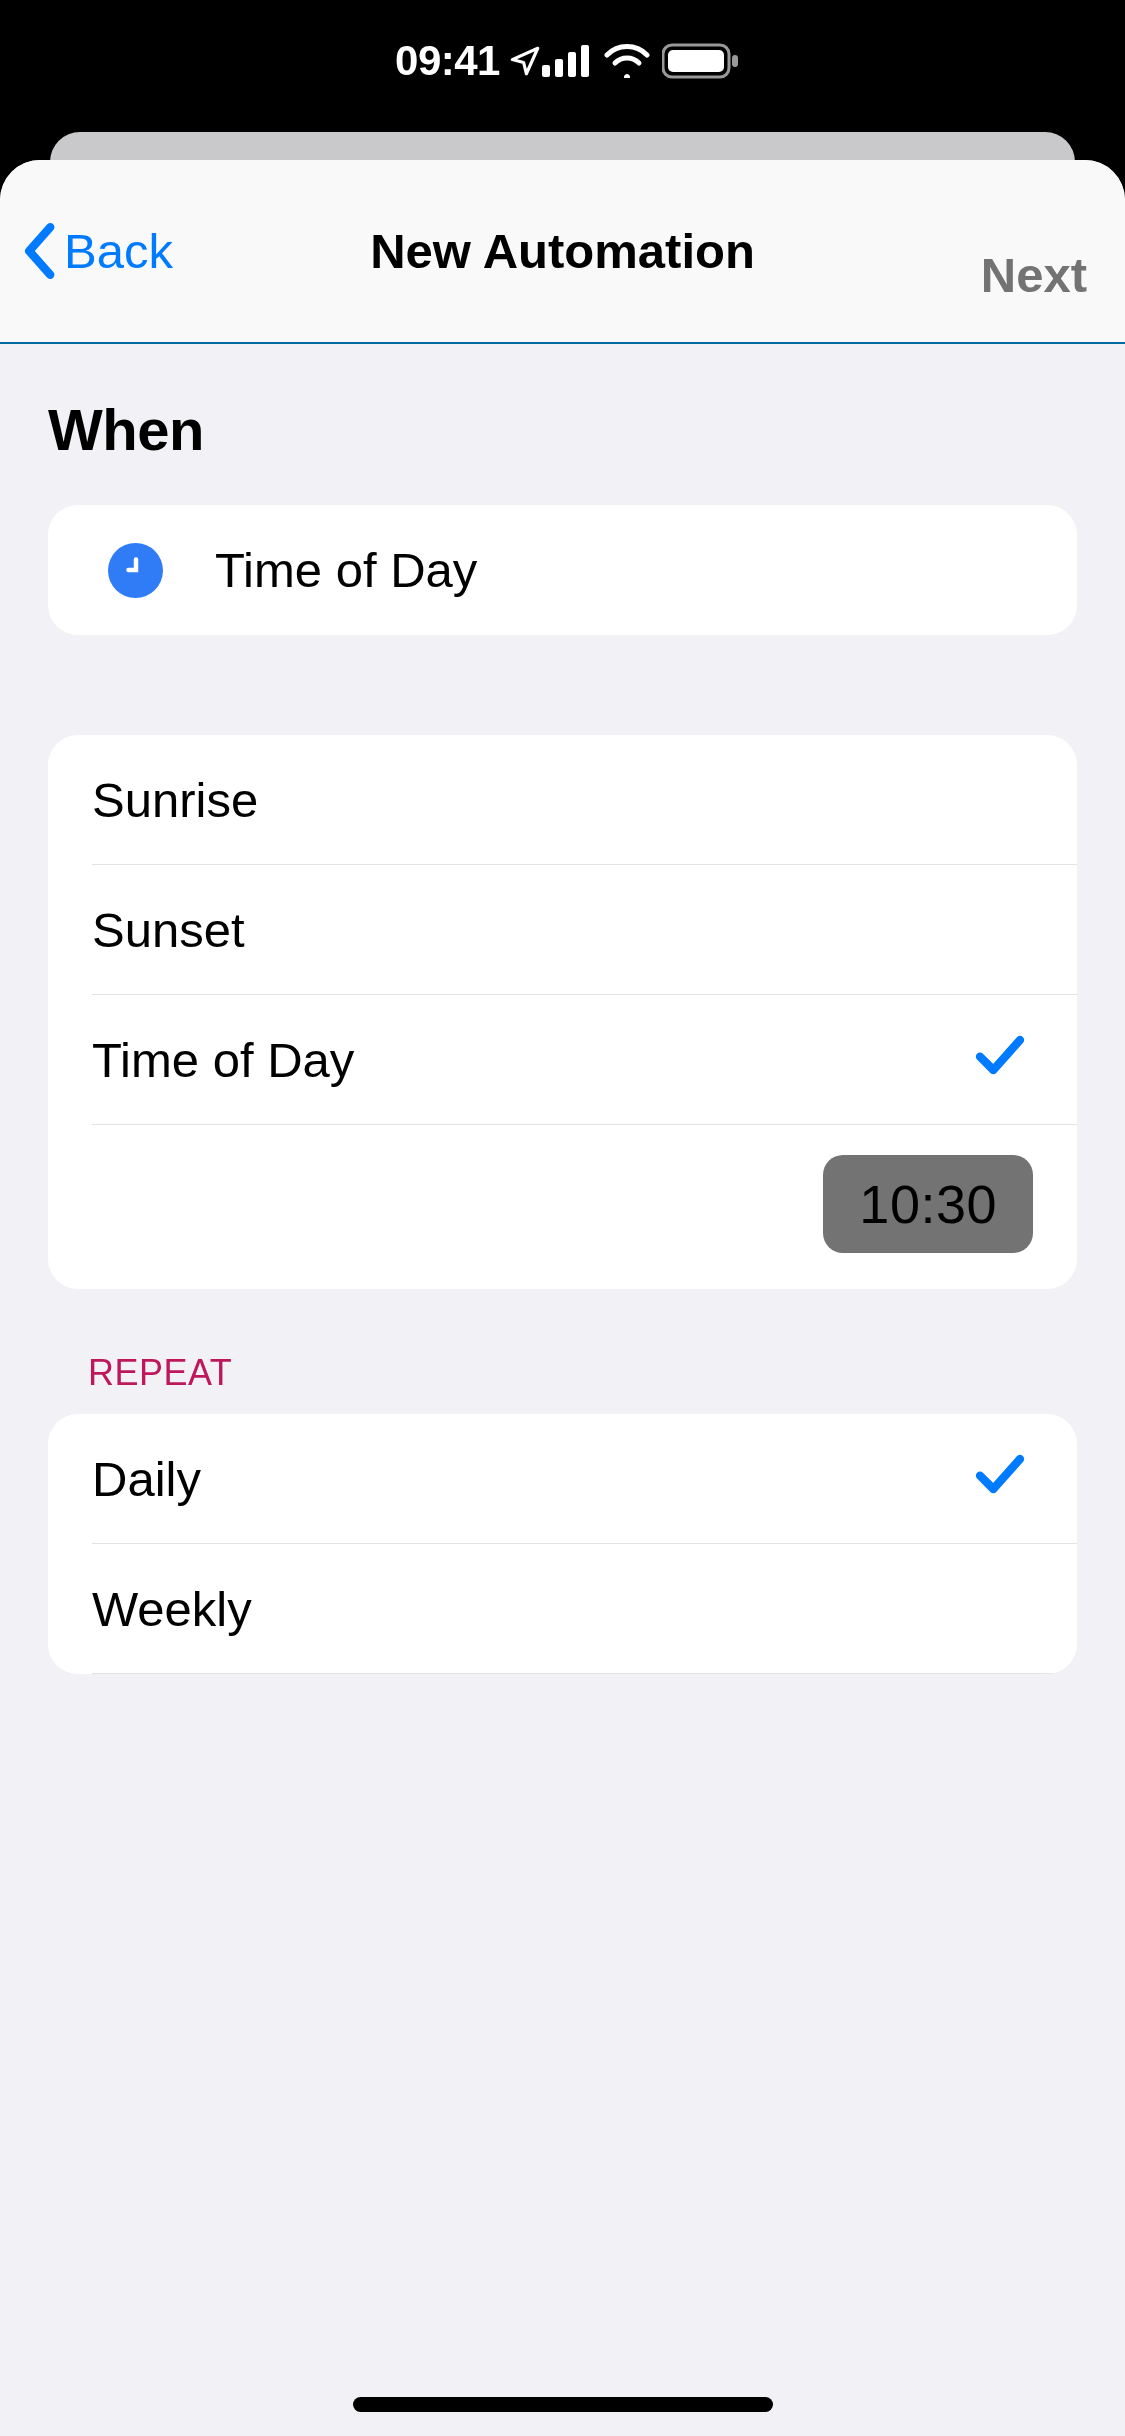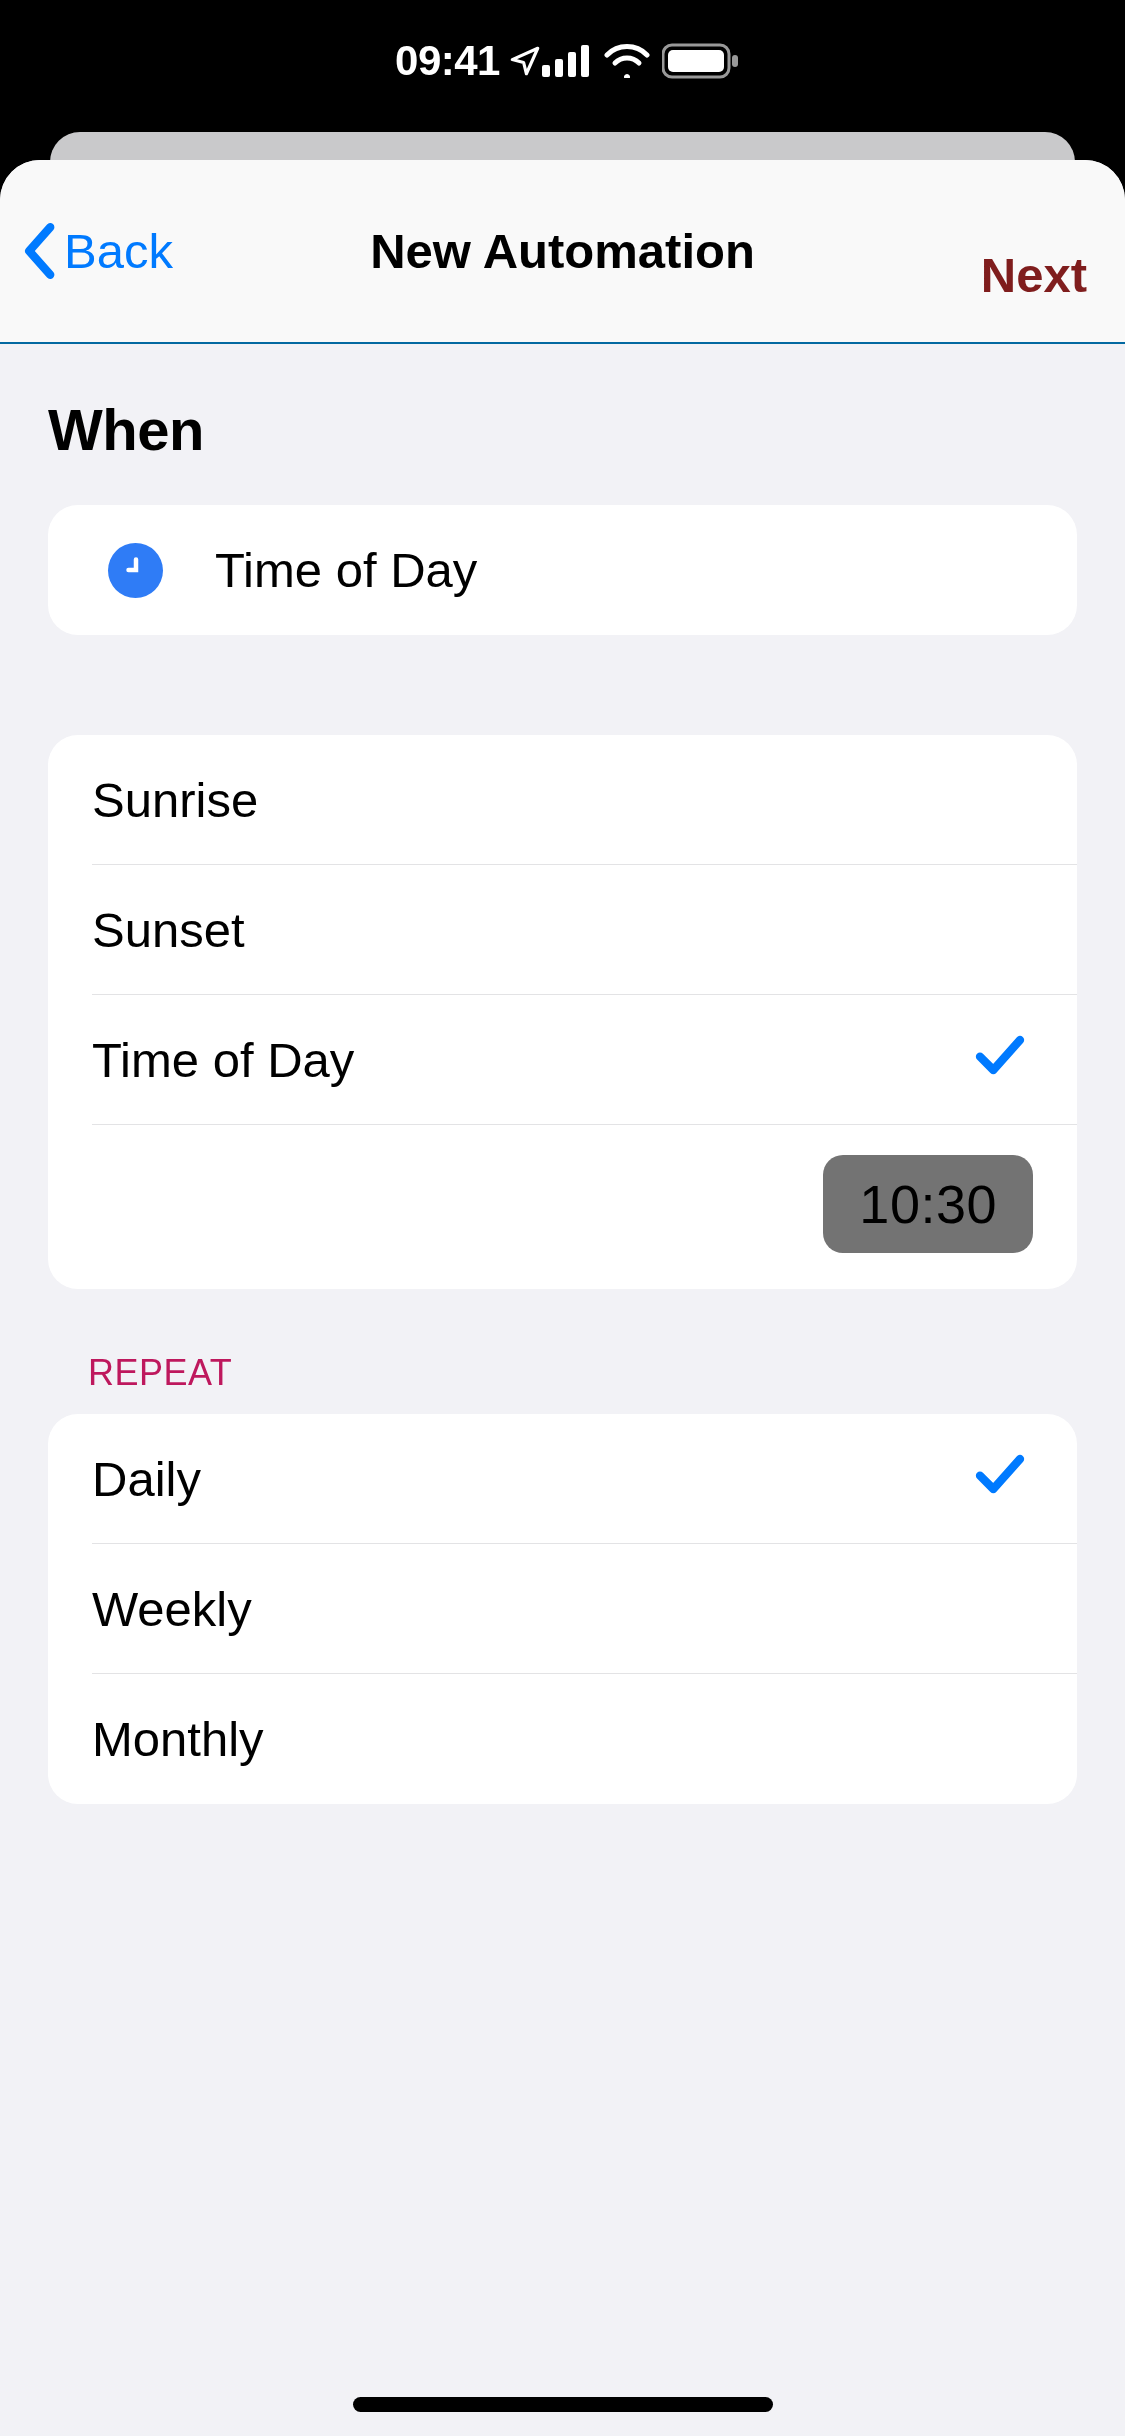--- a/index.html
+++ b/index.html
@@ -76,21 +76,21 @@
     }
     .nav-title {
       font-size: 49px;
       font-weight: 600;
       position: absolute;
       left: 50%;
       transform: translateX(-50%);
       text-align: right;
     }
     .nav-next {
-      color: #7f1d1d;
+      color: #737373;
       font-size: 49px;
       font-weight: 600;
       position: absolute;
       right: 38px;
       margin-top: 47px;
     }
     .content {
       padding: 0 48px;
     }
     .section-title {
@@ -267,21 +267,18 @@
         <span class="label">Daily</span>
         <span class="checkmark">
           <svg width="50" height="44" viewBox="0 0 30 26">
             <path d="M3 14 L11 22 L27 4" fill="none" stroke="#007aff" stroke-width="5" stroke-linecap="round" stroke-linejoin="round"></path>
           </svg>
         </span>
       </div>
       <div class="row sep">
         <span class="label">Weekly</span>
       </div>
-      <div class="row">
-        <span class="label">Monthly</span>
-      </div>
     </div>
 
   </div>
 
   <div class="home-indicator"></div>
 </div>
 
 </body></html>

